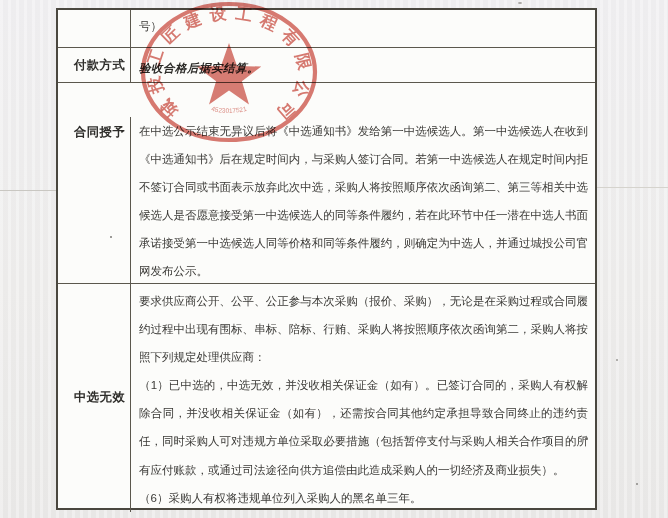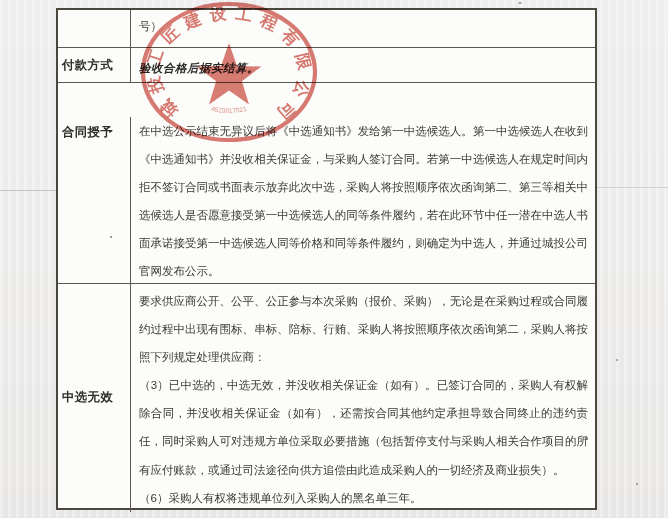--- a/index.html
+++ b/index.html
@@ -25,21 +25,21 @@
   }
   .trow{display:flex;flex:none;box-sizing:border-box;border-bottom:1px solid #5b574d;}
   .trow-0{height:38px;}
   .trow-1{height:35px;}
   .trow-2{height:167px;margin-top:34px;}
   .trow-3{flex:1;border-bottom:none;}
   .label-cell{
     width:73px;flex:none;box-sizing:border-box;
     border-right:1px solid #5b574d;
     display:flex;align-items:center;
-    padding-left:4px;
+    padding-left:16px;
     font-size:12.3px;font-weight:600;color:#2e2d2a;
     letter-spacing:.5px;
   }
   .trow-2 .label-cell{align-items:flex-start;padding-top:7px;}
   .content-cell{
     flex:1;box-sizing:border-box;
     padding:0 7px 0 8px;
     font-size:11.5px;line-height:28.1px;color:#3a3936;
     text-align:justify;word-break:break-all;
   }
@@ -71,28 +71,28 @@
       </div>
       <div class="trow trow-1">
         <div class="label-cell">付款方式</div>
         <div class="content-cell">
           <p>验收合格后据实结算。</p>
         </div>
       </div>
       <div class="trow trow-2">
         <div class="label-cell">合同授予</div>
         <div class="content-cell">
-          <p>在中选公示结束无异议后将《中选通知书》发给第一中选候选人。第一中选候选人在收到《中选通知书》并没收相关保证金，与采购人签订合同。若第一中选候选人在规定时间内拒不签订合同或书面表示放弃此次中选，采购人将按照顺序依次函询第二、第三等相关中选候选人是否愿意接受第一中选候选人的同等条件履约，若在此环节中任一潜在中选人书面承诺接受第一中选候选人同等价格和同等条件履约，则确定为中选人，并通过城投公司官网发布公示。</p>
+          <p>在中选公示结束无异议后将《中选通知书》发给第一中选候选人。第一中选候选人在收到《中选通知书》后在规定时间内，与采购人签订合同。若第一中选候选人在规定时间内拒不签订合同或书面表示放弃此次中选，采购人将按照顺序依次函询第二、第三等相关中选候选人是否愿意接受第一中选候选人的同等条件履约，若在此环节中任一潜在中选人书面承诺接受第一中选候选人同等价格和同等条件履约，则确定为中选人，并通过城投公司官网发布公示。</p>
         </div>
       </div>
       <div class="trow trow-3">
         <div class="label-cell">中选无效</div>
         <div class="content-cell">
           <p>要求供应商公开、公平、公正参与本次采购（报价、采购），无论是在采购过程或合同履约过程中出现有围标、串标、陪标、行贿、采购人将按照顺序依次函询第二，采购人将按照下列规定处理供应商：</p>
-          <p>（3）已中选的，中选无效，并没收相关保证金（如有）。已签订合同的，采购人有权解除合同，并没收相关保证金（如有），还需按合同其他约定承担导致合同终止的违约责任，同时采购人可对违规方单位采取必要措施（包括暂停支付与采购人相关合作项目的所有应付账款，或通过司法途径向供方追偿由此造成采购人的一切经济及商业损失）。</p>
+          <p>（1）已中选的，中选无效，并没收相关保证金（如有）。已签订合同的，采购人有权解除合同，并没收相关保证金（如有），还需按合同其他约定承担导致合同终止的违约责任，同时采购人可对违规方单位采取必要措施（包括暂停支付与采购人相关合作项目的所有应付账款，或通过司法途径向供方追偿由此造成采购人的一切经济及商业损失）。</p>
           <p>（6）采购人有权将违规单位列入采购人的黑名单三年。</p>
         </div>
       </div>
     </div>
 
   <svg class="seal" viewBox="0 0 190 150" width="190" height="150">
     <defs>
       <path id="nameArc" d="M 45.5 109.5 A 70 53 0 1 1 144.5 109.5" fill="none"></path>
       <path id="codeArc" d="M 45.2 89.9 A 55 40 0 0 0 144.8 89.9" fill="none"></path>
     </defs>

